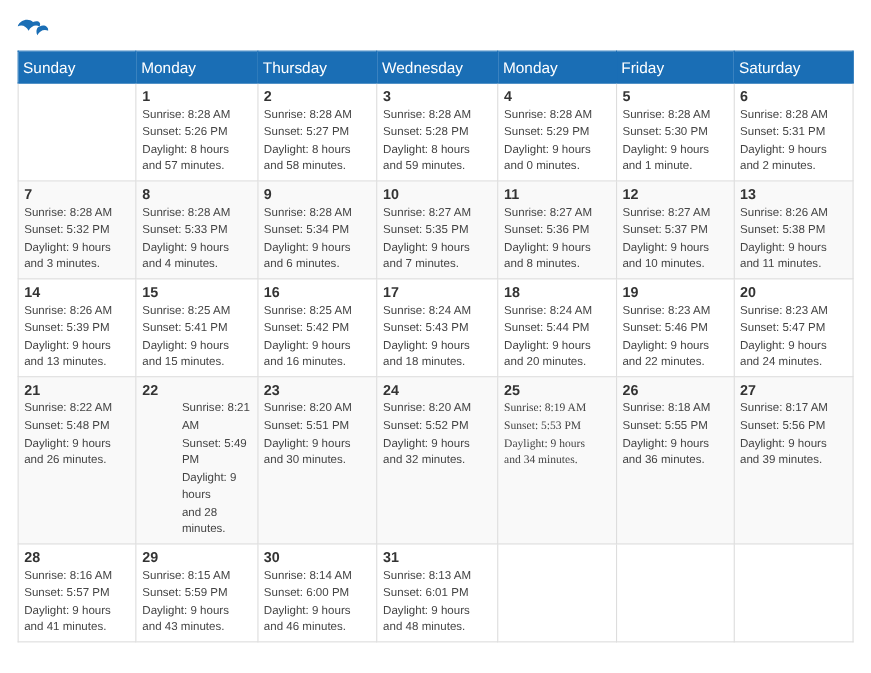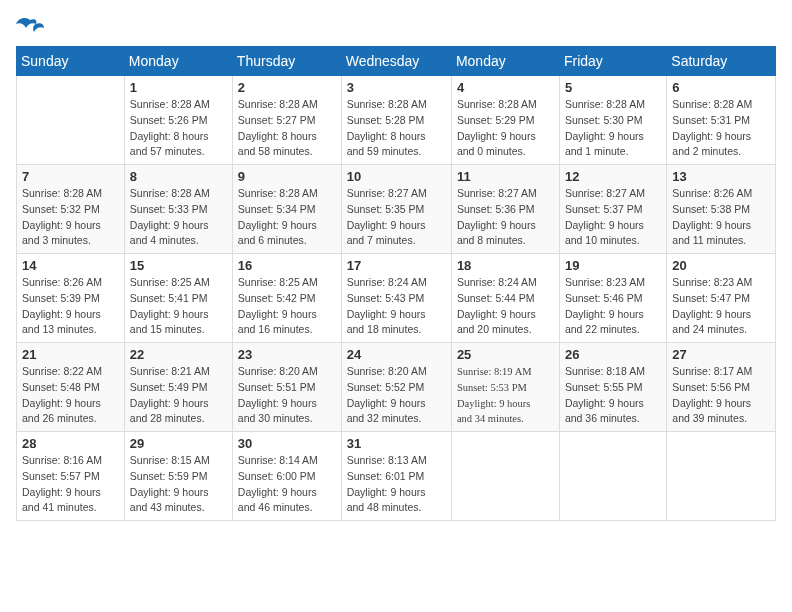--- a/index.html
+++ b/index.html
@@ -270,21 +270,21 @@
       <tr>
         <td>
           <span class="day-number">21</span>
           <div class="day-detail" style="white-space: pre-line;">Sunrise: 8:22 AM
 Sunset: 5:48 PM
 Daylight: 9 hours
 and 26 minutes.</div>
         </td>
         <td>
           <span class="day-number">22</span>
-          <div class="day-detail" style="white-space: pre-line;">Sunrise: 8:21 AM
+          <div class="day-detail" style="white-space: pre-line; margin-left: 36px;">Sunrise: 8:21 AM
 Sunset: 5:49 PM
 Daylight: 9 hours
 and 28 minutes.</div>
         </td>
         <td>
           <span class="day-number">23</span>
           <div class="day-detail" style="white-space: pre-line;">Sunrise: 8:20 AM
 Sunset: 5:51 PM
 Daylight: 9 hours
 and 30 minutes.</div>

